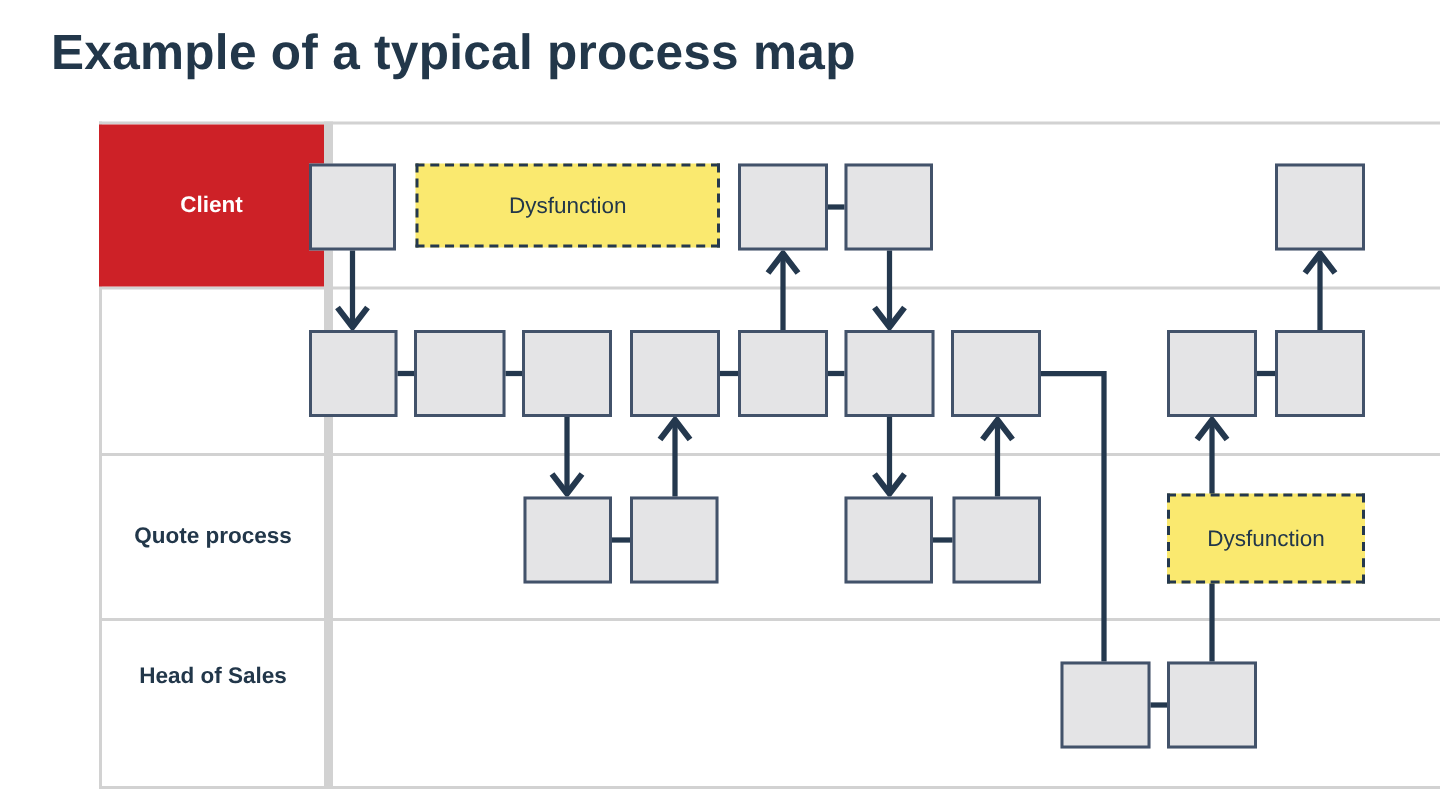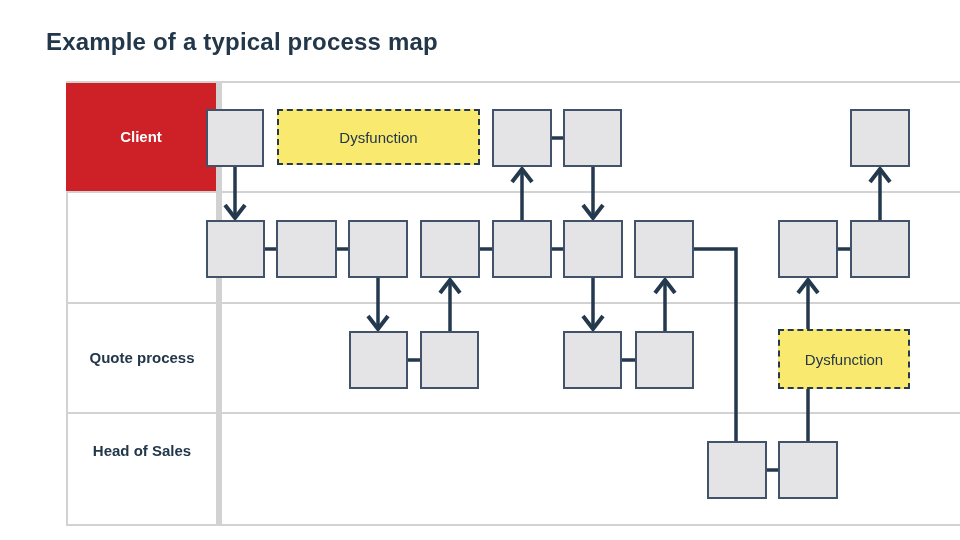--- a/index.html
+++ b/index.html
@@ -1,22 +1,22 @@
 <!DOCTYPE html>
 <html style="--navy: #24384e; --red: #cd2127; --yellow: #fae96f; --box-fill: #e4e4e6; --box-border: #42526a; --grid: #d2d2d2; --text: #22374a;"><head>
 <meta charset="utf-8">
 <style>
   html,body { margin:0; padding:0; background:#ffffff; }
   .page {
     position:relative; width:960px; height:540px; background:#fff;
     font-family:"Liberation Sans", sans-serif; overflow:hidden;
   }
   .title {
-    position:absolute; left:30px; top:12px; margin:16px;
-    font-size:24px; font-weight:bold; color:var(--text);
+    position:absolute; left:30px; top:12px; margin:4px;
+    font-size:33px; font-weight:bold; color:var(--text);
     letter-spacing:0.2px;
   }
   .table { position:absolute; left:30px; top:81px; width:902px; height:445px;margin-left:36px; }
   .hline { position:absolute; left:0; width:902px; height:2px; background:var(--grid); }
   .vline { position:absolute; top:0; height:445px; background:var(--grid); }
   .lane-cell {
     position:absolute; left:2px; width:148px;
     display:flex; align-items:center; justify-content:center;
     text-align:center; font-weight:bold; font-size:15px; line-height:1.35;
     color:var(--text); padding:0 16px; box-sizing:border-box;

